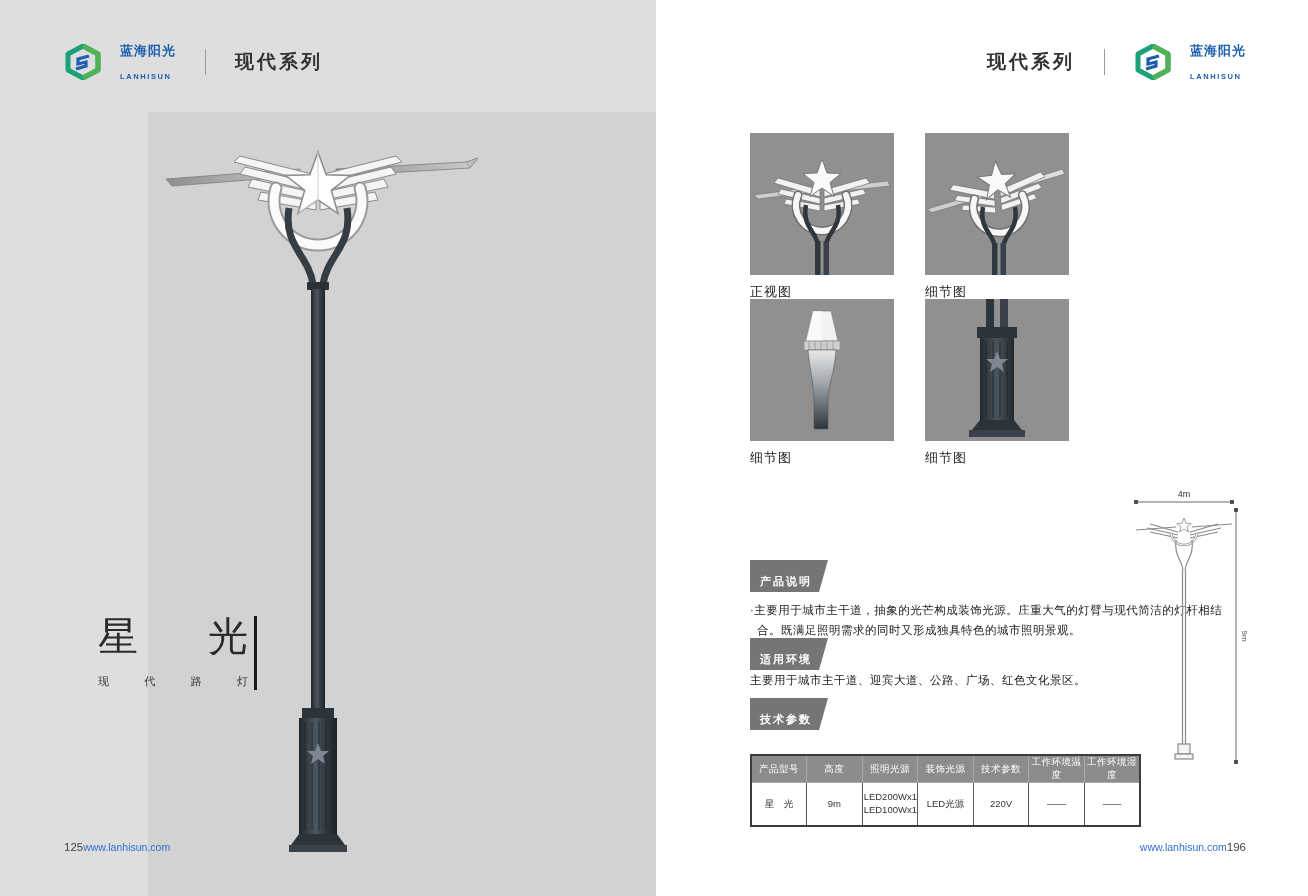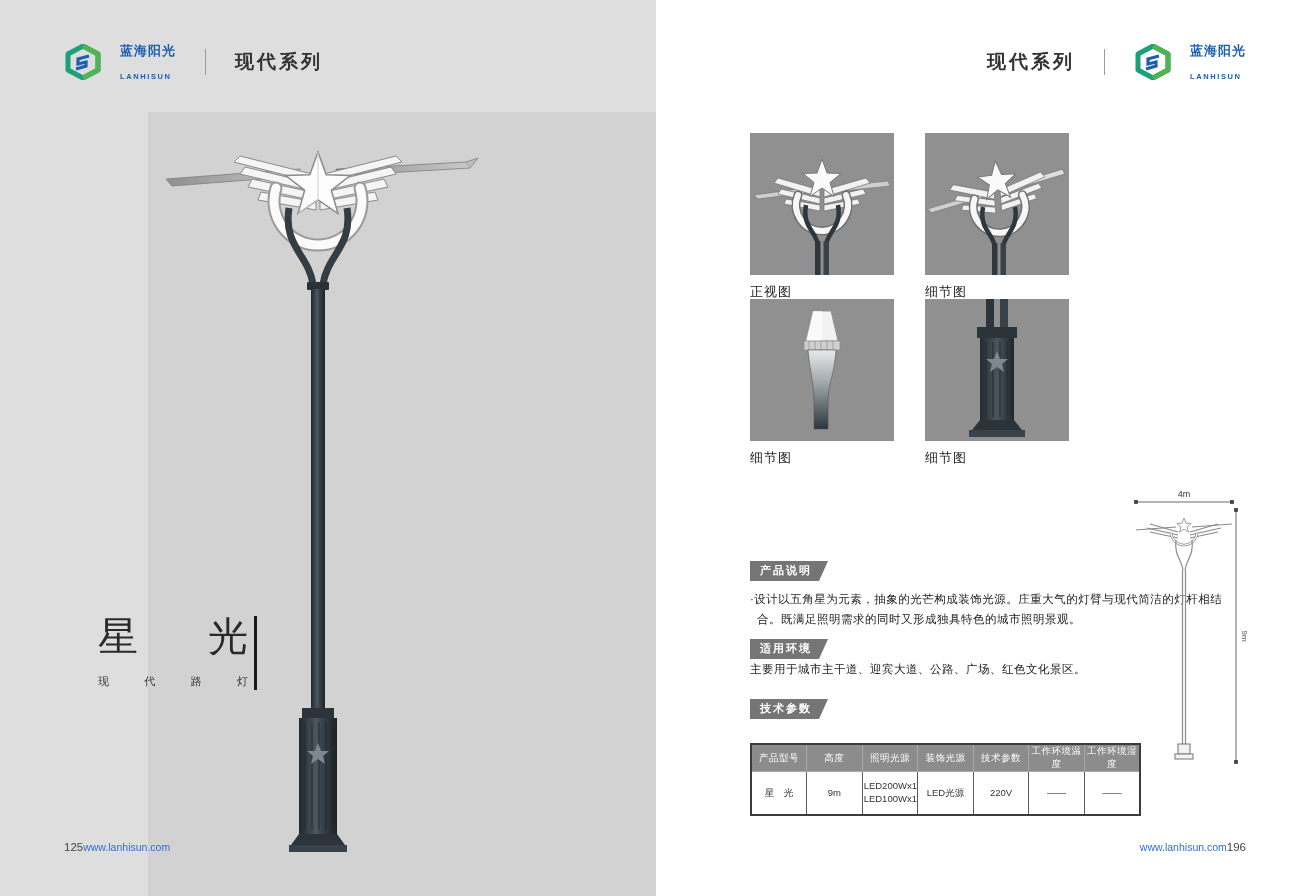--- a/index.html
+++ b/index.html
@@ -35,21 +35,21 @@
   .page-no{color:#444;font-size:11.5px;}
   .site-link{color:#2e6fd0;font-size:10.5px;}
 
   
   .thumb{width:144px;height:142px;background:#909090;overflow:hidden;}
   .thumb-label{font-size:13px;color:#222;letter-spacing:1px;margin-top:4px;}
 
   .section-tag{
     display:inline-block;background:#757575;color:#fff;
     font-size:11px;font-weight:bold;letter-spacing:2px;
-    padding:2px 16px 3px 10px;
+    padding:14px 16px 3px 10px;
     clip-path:polygon(0 0,100% 0,calc(100% - 9px) 100%,0 100%);
   }
   .body-text{
     font-size:11.5px;line-height:1.75;color:#222;letter-spacing:0.5px;
     width:468px;
   }
   .hang{text-indent:-7px;padding-left:7px;}
 
   
   table.params{border-collapse:collapse;width:391px;table-layout:fixed;
@@ -286,21 +286,21 @@
       </g>
       <polygon points="72,52 75,60 83,60 77,65 79,73 72,68 65,73 67,65 61,60 69,60" fill="#7f8890"></polygon>
       <polygon points="55,121 89,121 97,131 47,131" fill="#2c343a"></polygon>
       <rect x="44" y="131" width="56" height="7" fill="#39424a"></rect>
     </svg>
     <div class="thumb-label">细节图</div>
   </div>
 
   <div class="abs" style="left:94px;top:560px;">
     <div class="section-tag">产品说明</div>
-    <div class="body-text hang" style="margin-top:8px;">·设计以五角星为元素，抽象的光芒构成装饰光源。庄重大气的灯臂与现代简洁的灯杆相结合。既满足照明需求的同时又形成独具特色的城市照明景观。</div>
+    <div class="body-text hang" style="margin-top:8px;">·主要用于城市主干道，抽象的光芒构成装饰光源。庄重大气的灯臂与现代简洁的灯杆相结合。既满足照明需求的同时又形成独具特色的城市照明景观。</div>
   </div>
 
   <div class="abs" style="left:94px;top:638px;">
     <div class="section-tag">适用环境</div>
     <div class="body-text" style="">主要用于城市主干道、迎宾大道、公路、广场、红色文化景区。</div>
   </div>
 
   <div class="abs" style="left:94px;top:698px;">
     <div class="section-tag">技术参数</div>
     <table class="params" style="margin-top:24px;">

